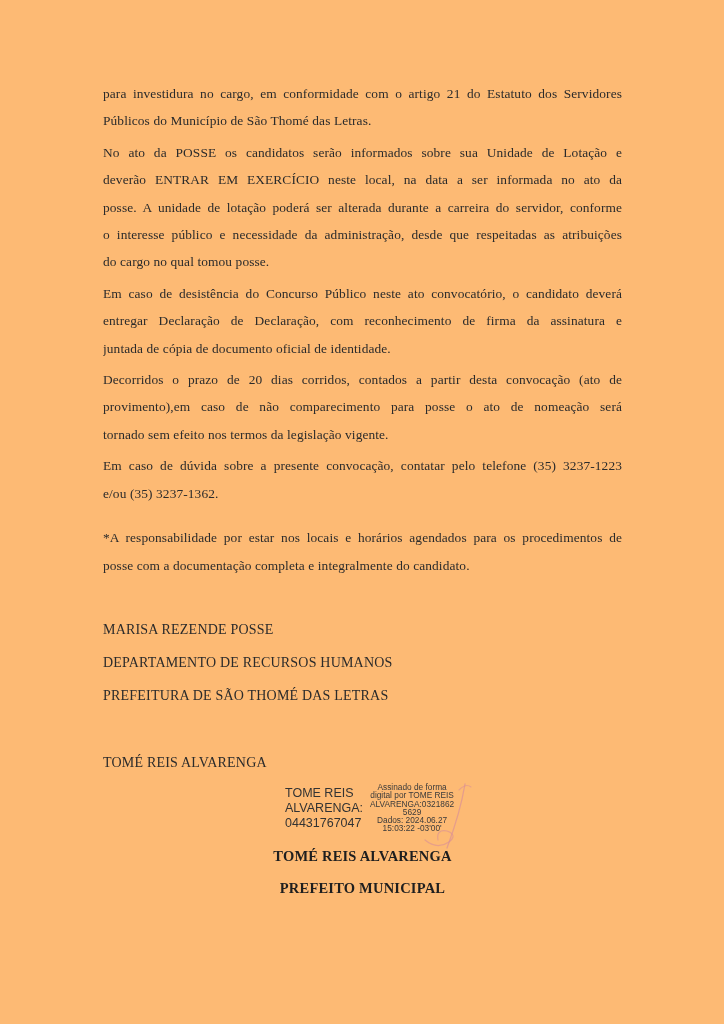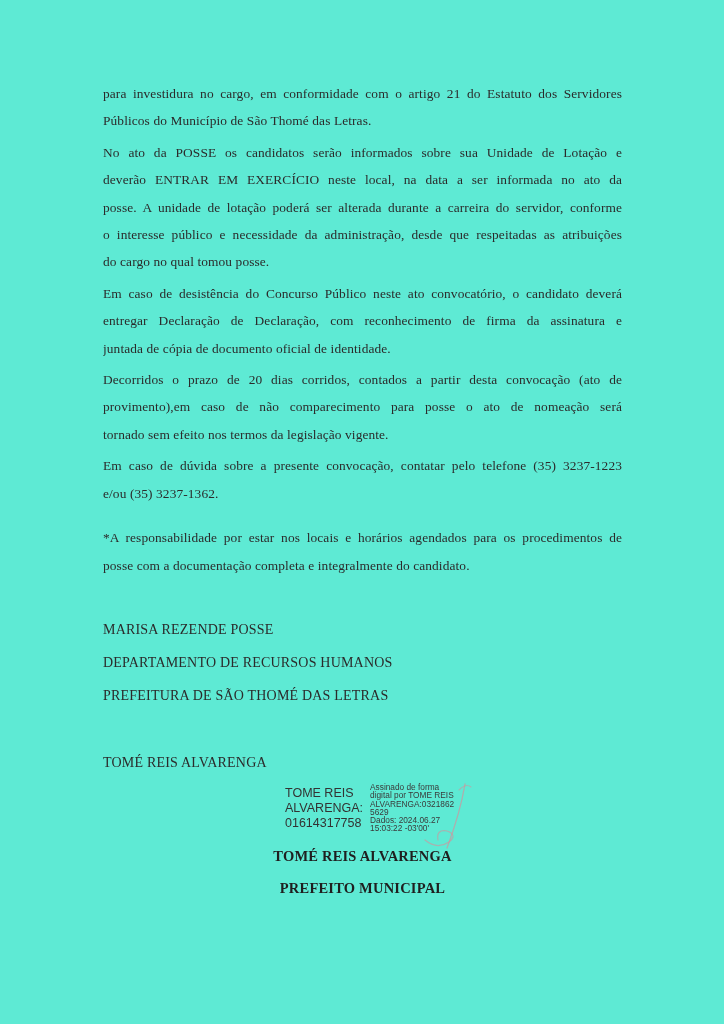--- a/index.html
+++ b/index.html
@@ -4,21 +4,21 @@
 <style>
   html, body { margin: 0; padding: 0; }
   body {
     width: 724px; height: 1024px;
     background: #ffffff;
     font-family: "Liberation Serif", serif;
     color: #2b2b2b;
     position: relative;
     overflow: hidden;
   }
-  .page { position: absolute; inset: 0; background: #5eead4; }
+  .page { position: absolute; inset: 0; background: #fdba74; }
   .content {
     position: absolute;
     left: 103px; top: 80px;
     width: 519px;
   }
   .par { margin: 0 0 4px 0; }
   .ln {
     display: block;
     font-size: 13.4px;
     line-height: 27.4px;
@@ -56,20 +56,21 @@
     white-space: nowrap;
   }
   .sig-details {
     font-family: "Liberation Sans", sans-serif;
     font-size: 8.3px;
     line-height: 8.3px;
     margin-top: 1px;
     margin-left: 7px;
     color: #3a3a3a;
     white-space: nowrap;
+    text-align: center;
   }
   .sig-scribble {
     position: absolute;
     left: 132px; top: -8px;
     pointer-events: none;
   }
   .footer-line {
     display: block;
     text-align: center;
     font-weight: bold;
@@ -127,21 +128,21 @@
     </div>
 
     <div class="name-block">
       <span class="name-line">TOMÉ REIS ALVARENGA</span>
     </div>
 
     <div class="sig-block">
       <div class="sig-subject">
         <div>TOME REIS</div>
         <div>ALVARENGA:</div>
-        <div>01614317758</div>
+        <div>04431767047</div>
       </div>
       <div class="sig-details">
         <div>Assinado de forma</div>
         <div>digital por TOME REIS</div>
         <div>ALVARENGA:0321862</div>
         <div>5629</div>
         <div>Dados: 2024.06.27</div>
         <div>15:03:22 -03'00'</div>
       </div>
       <svg class="sig-scribble" width="64" height="80" viewBox="0 0 64 80">

